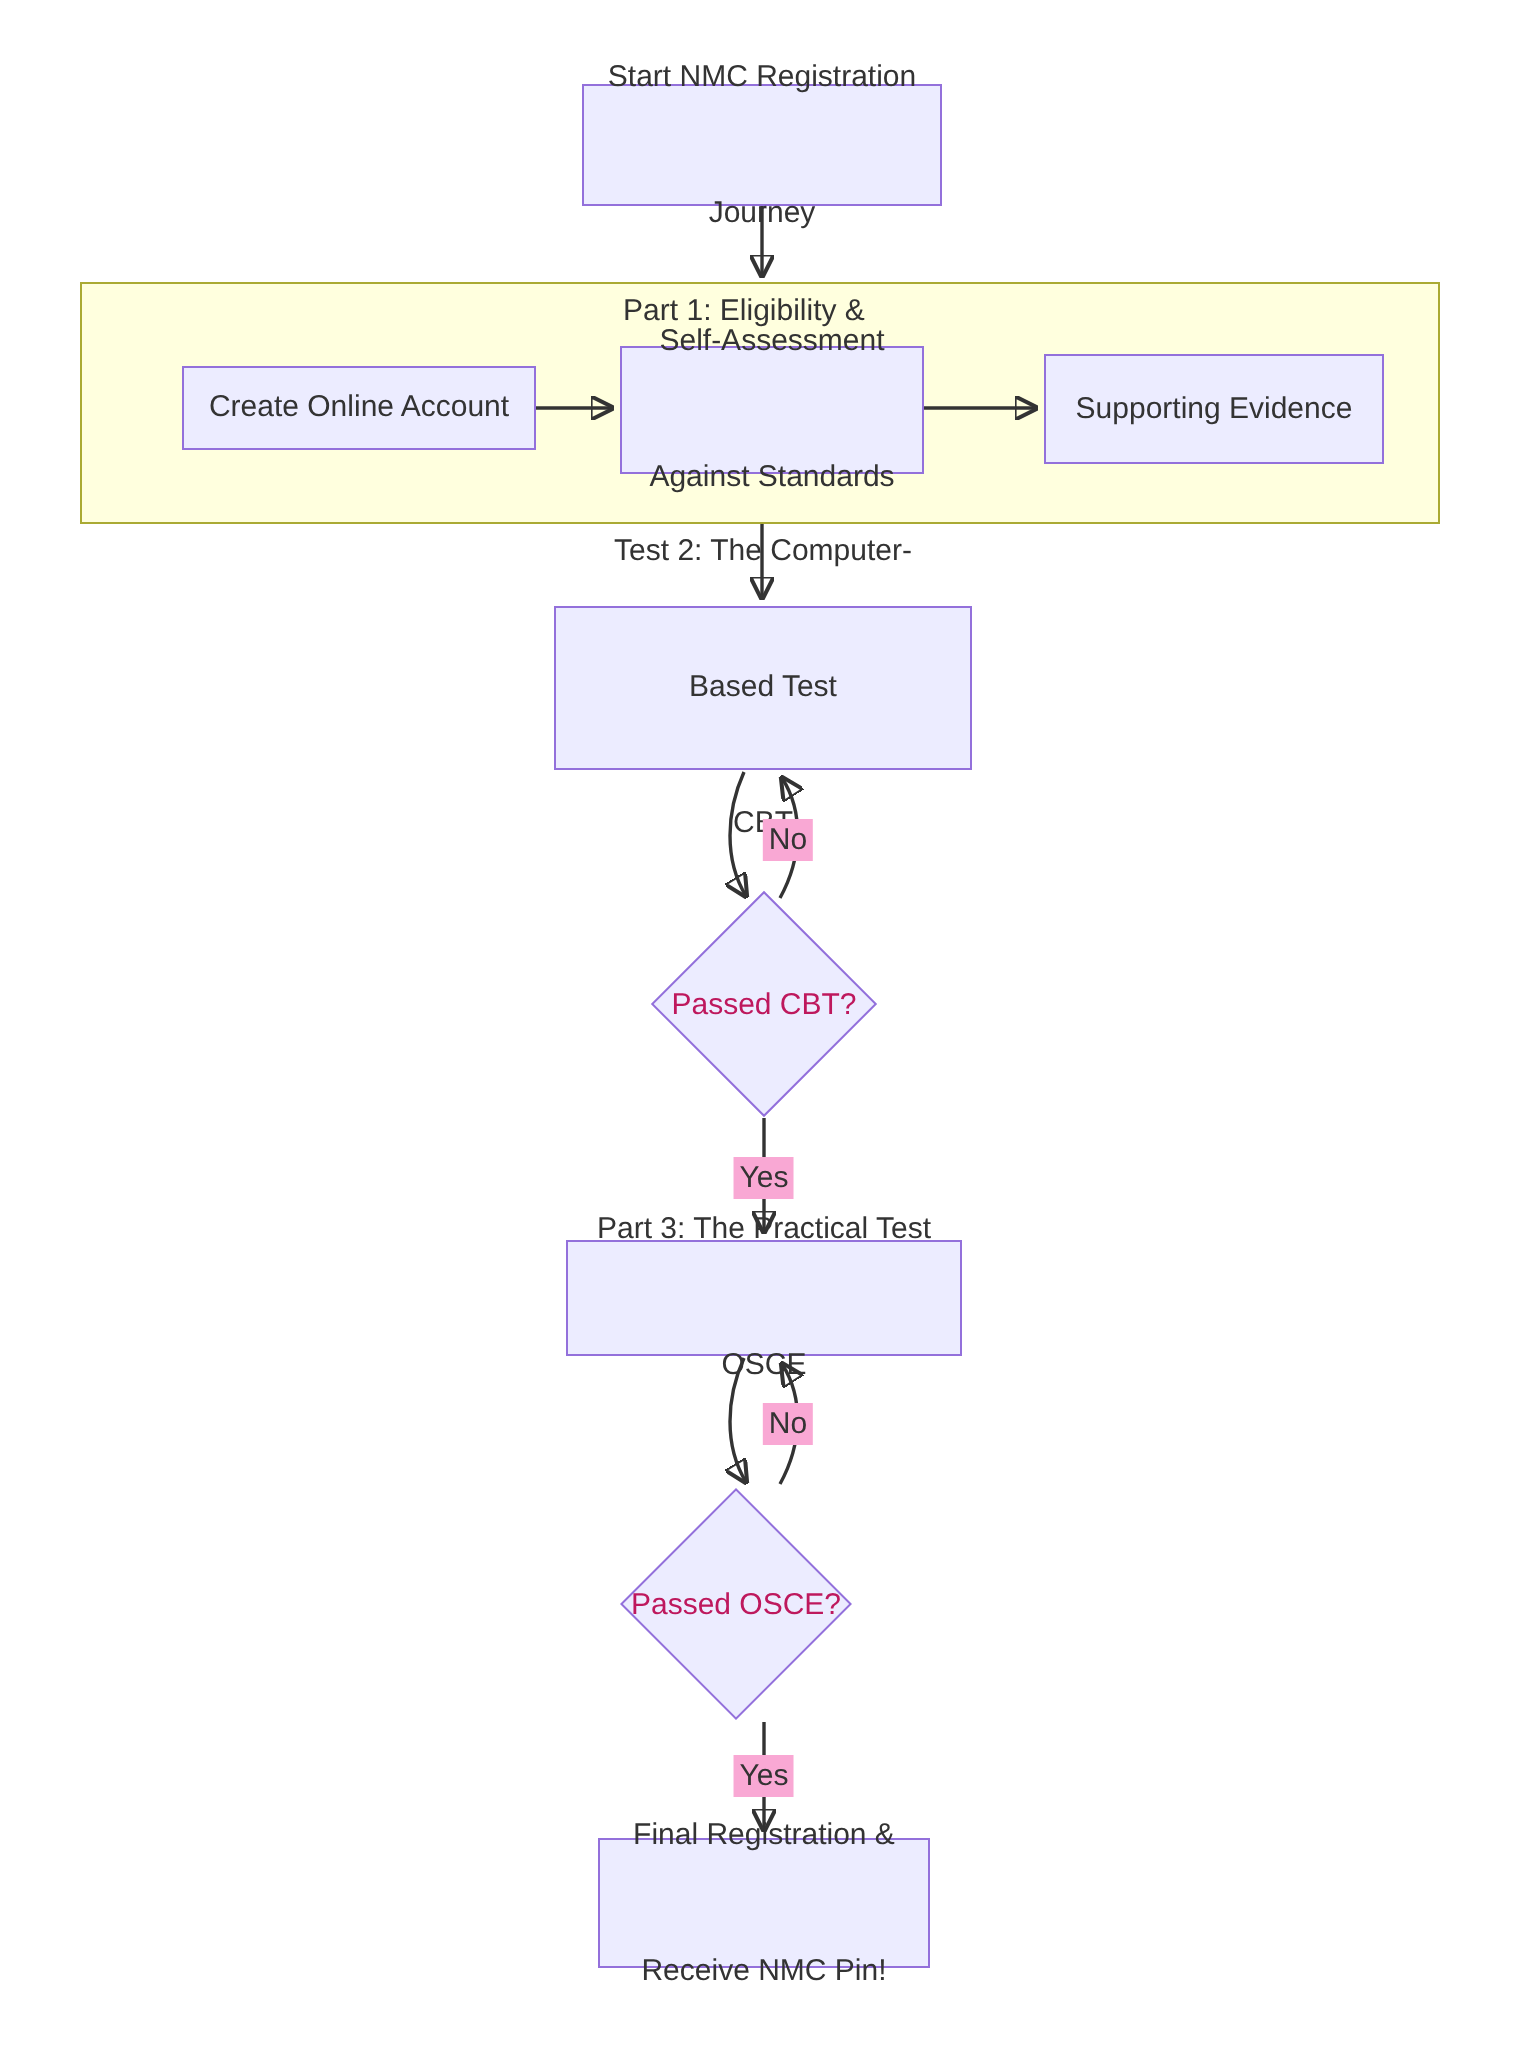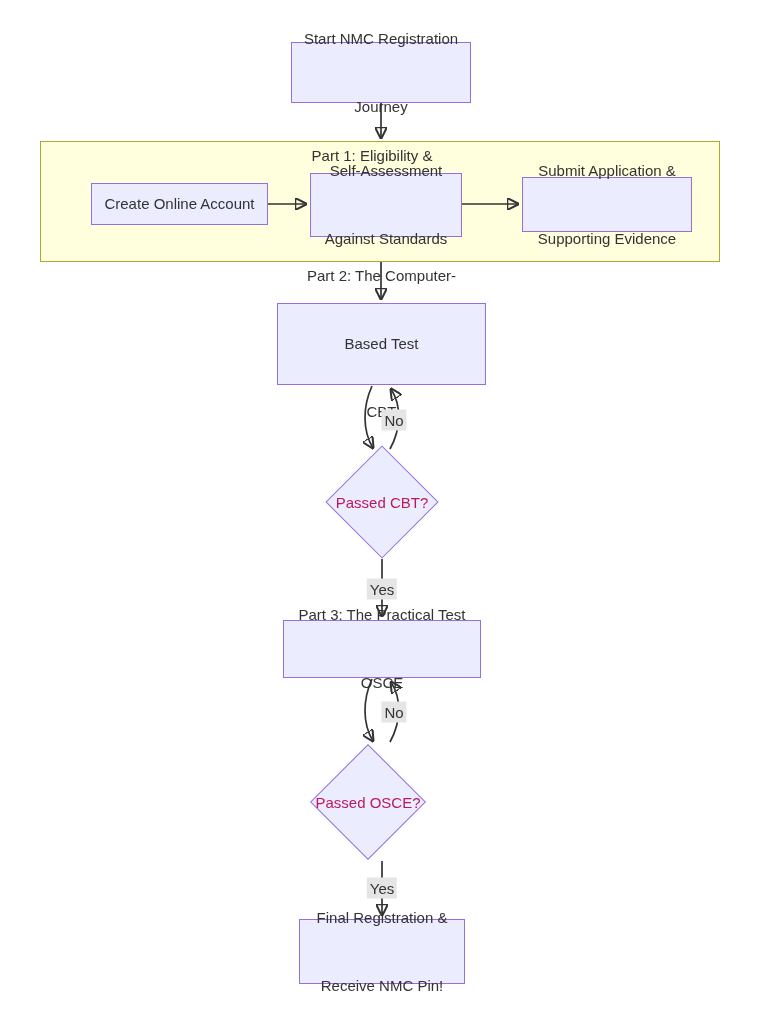--- a/index.html
+++ b/index.html
@@ -42,21 +42,21 @@
   }
   #diamond-cbt  .diamond-shape{width:80px;height:80px;}
   #diamond-osce .diamond-shape{width:82px;height:82px;}
   .diamond-label{
     position:absolute;inset:0;display:flex;align-items:center;justify-content:center;
     font-size:15px;color:#be185d;white-space:nowrap;
   }
   
   .edge-label{
     position:absolute;transform:translate(-50%,-50%);
-    background:#e5e5e5;color:#333333;font-size:15px;line-height:19px;
+    background:#f9a8d4;color:#333333;font-size:15px;line-height:19px;
     padding:1px 3px;z-index:4;text-align:center;
   }
   #label-no1 {left:394px;top:420px;}
   #label-yes1{left:382px;top:589px;}
   #label-no2 {left:394px;top:712px;}
   #label-yes2{left:382px;top:888px;}
   
   svg.edges{position:absolute;left:0;top:0;z-index:2;}
   svg.edges path{fill:none;stroke:#333333;stroke-width:1.7px;}
 </style>
@@ -98,26 +98,25 @@
   <div class="node" id="node-create">
     <span>Create Online Account</span>
   </div>
 
   <div class="node" id="node-self">
     <span>Self-Assessment</span>
     <span>Against Standards</span>
   </div>
 
   <div class="node" id="node-submit">
-    <span>Submit Application &amp;</span>
     <span>Supporting Evidence</span>
   </div>
 
   <div class="node" id="node-part2">
-    <span>Part 2: The Computer-</span>
+    <span>Test 2: The Computer-</span>
     <span>Based Test</span>
     <span>CBT</span>
   </div>
 
   <div class="diamond" id="diamond-cbt">
     <div class="diamond-shape"></div>
     <div class="diamond-label">Passed CBT?</div>
   </div>
 
   <div class="node" id="node-part3">

